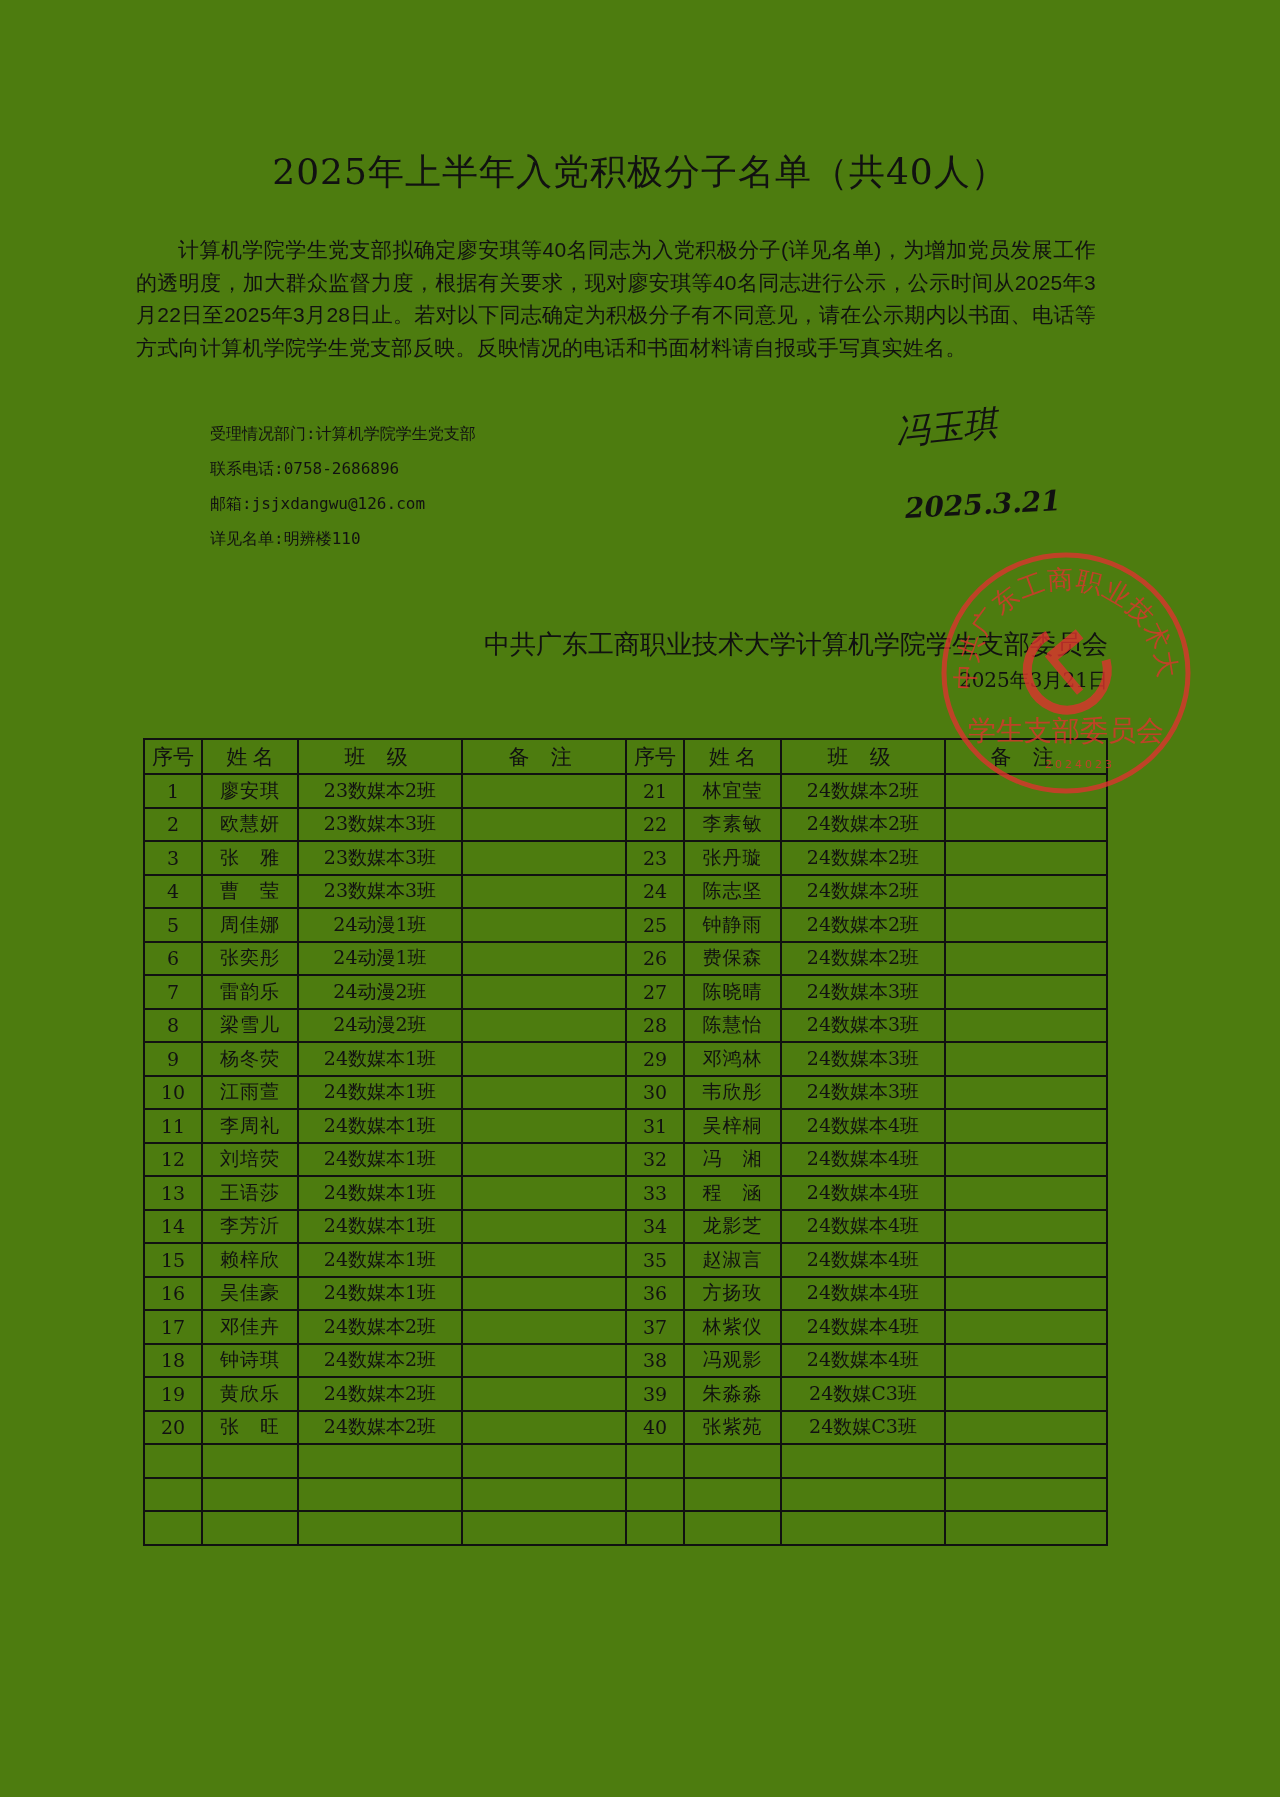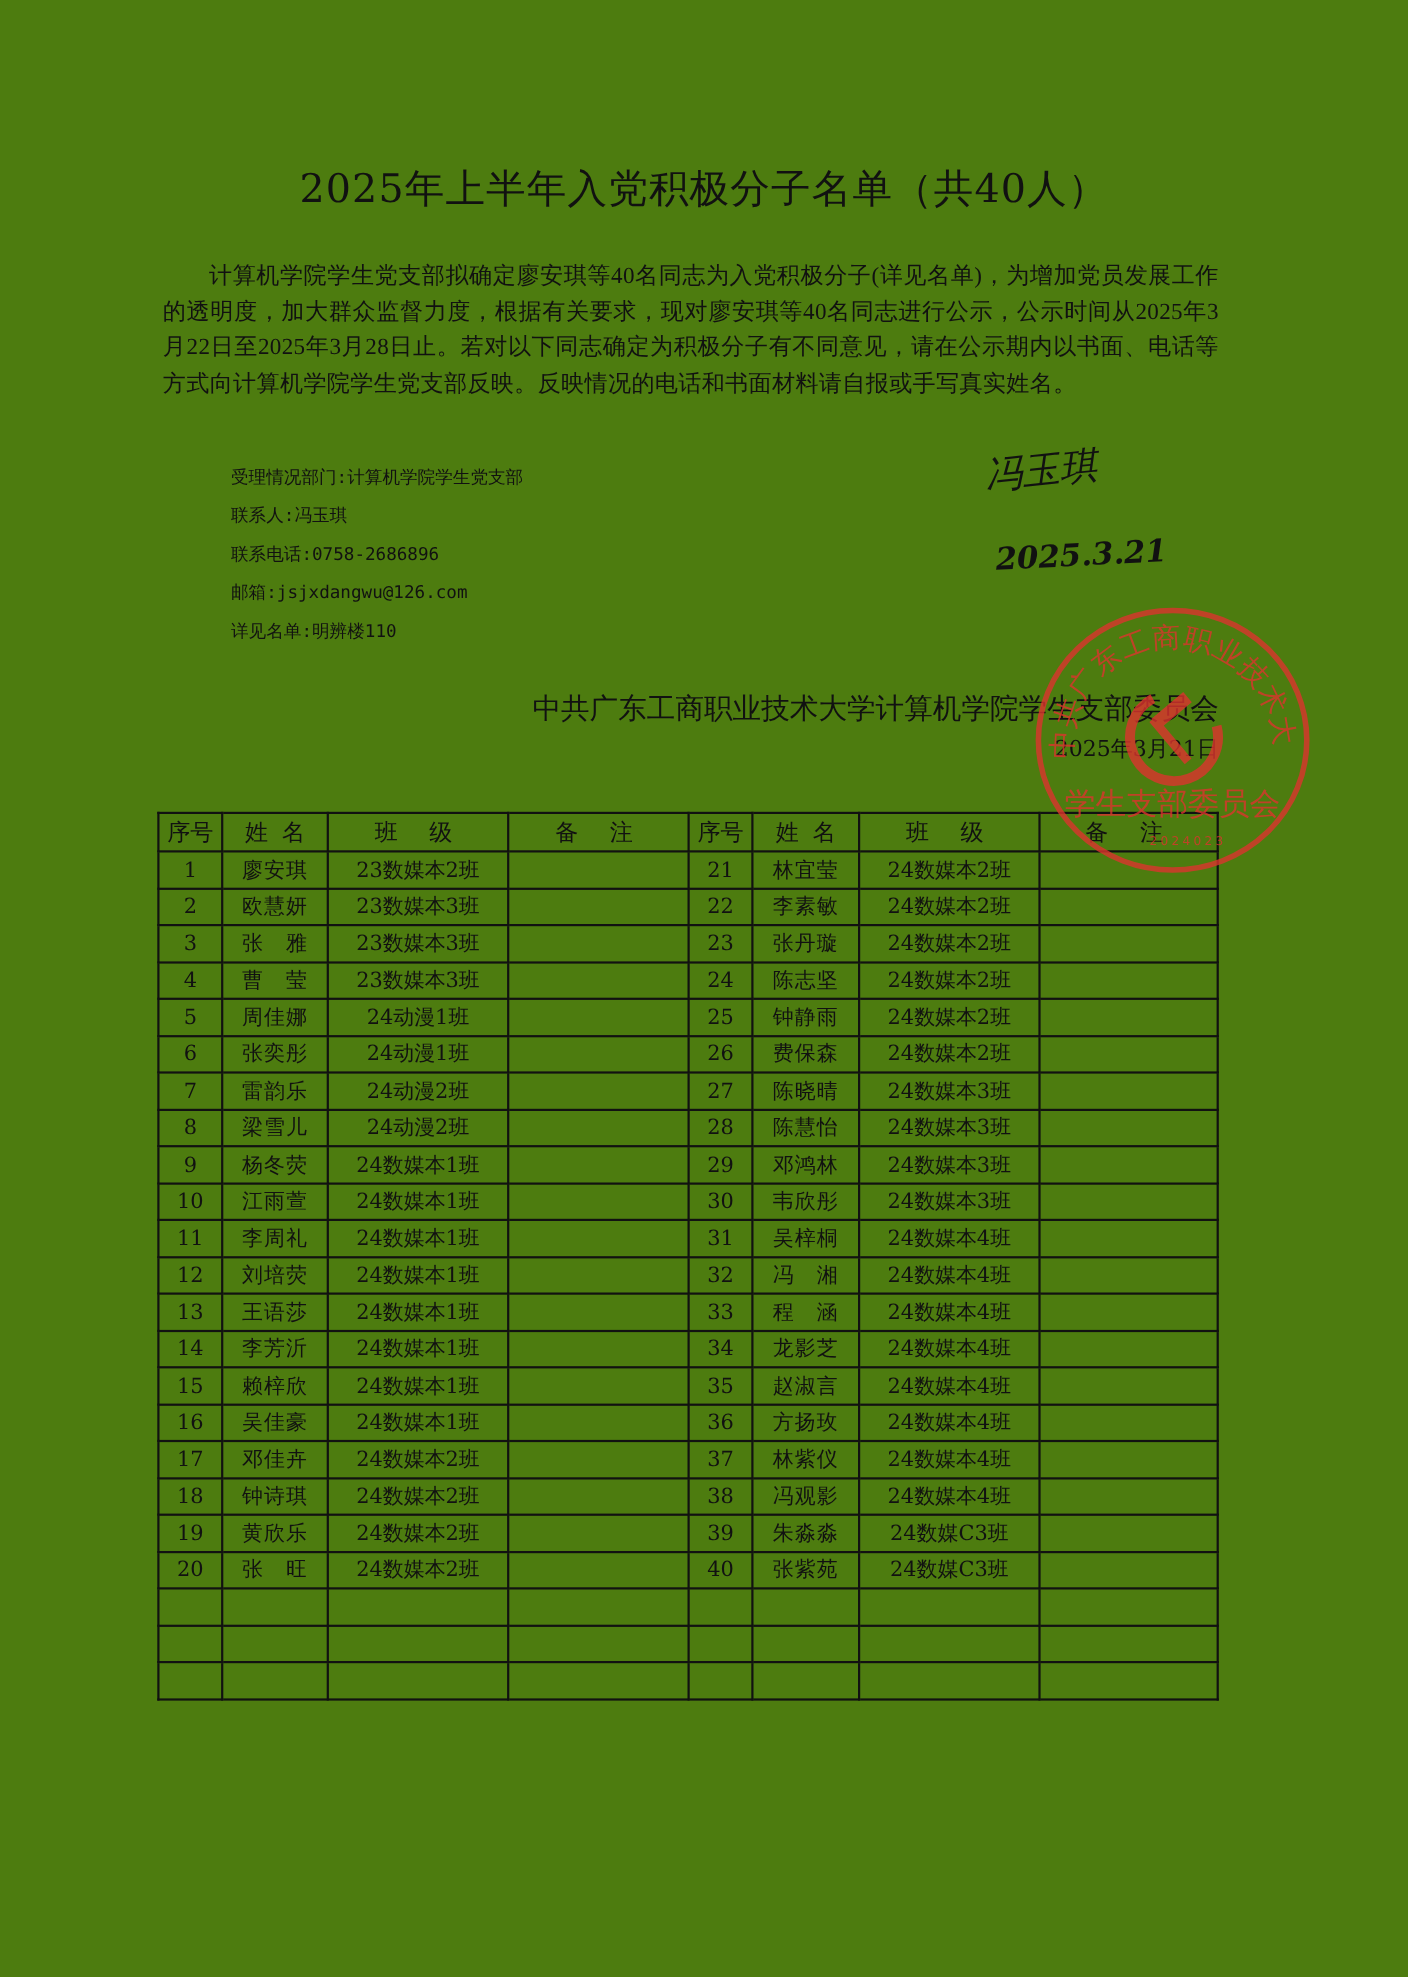--- a/index.html
+++ b/index.html
@@ -3,22 +3,22 @@
 <meta charset="utf-8">
 <style>
   html, body { margin: 0; padding: 0; background: #ffffff; }
   body { width: 1280px; height: 1797px; position: relative; overflow: hidden; color: #111; }
   .page { position: absolute; left: 0; top: 0; width: 1280px; height: 1797px; background: #4d7c0f; }
   .title {
     position: absolute; left: 0; top: 148px; width: 1280px; text-align: center;
     font-family: "DejaVu Serif", serif; font-size: 36px; letter-spacing: 1px; color: #111;
   }
   .body-para {
-    position: absolute; left: 148px; top: 234px; width: 960px;
-    font-family: Liberation Serif, serif; font-size: 21px; line-height: 32.5px;
+    position: absolute; left: 136px; top: 234px; width: 960px;
+    font-family: Liberation Sans, sans-serif; font-size: 21px; line-height: 32.5px;
     text-indent: 2em; color: #111; text-align: justify; letter-spacing: 0.3px;
   }
   .contact {
     position: absolute; left: 210px; top: 416px;
     font-family: "DejaVu Sans Mono", monospace; font-size: 16px; line-height: 35px; color: #111;
   }
   .contact div { white-space: nowrap; }
   .org {
     position: absolute; right: 172px; top: 627px;
     font-family: "DejaVu Sans", sans-serif; font-size: 26px; color: #111; white-space: nowrap;
@@ -40,36 +40,35 @@
   .seal { position: absolute; left: 930px; top: 540px; width: 270px; height: 260px; pointer-events: none; z-index: 5; opacity: 0.78; }
   table.roster {
     position: absolute; left: 143px; top: 738px; width: 963px;
     border-collapse: collapse; table-layout: fixed;
     font-family: "DejaVu Serif", serif; font-size: 19px; color: #111;
   }
   table.roster td, table.roster th {
     border: 2.5px solid #111; height: 31.5px; padding: 0; text-align: center; vertical-align: middle;
     font-weight: normal; white-space: nowrap; overflow: hidden;
   }
-  table.roster th { font-family: Liberation Mono, monospace; font-size: 21px; height: 33px; }
+  table.roster th { font-family: Liberation Serif, serif; font-size: 21px; height: 33px; }
   .name-cell { letter-spacing: 1px; }
   .spread { letter-spacing: 8px; }
 </style>
 </head>
 <body>
 
 <div class="page">
 
   <div class="title">2025年上半年入党积极分子名单（共40人）</div>
 
   <div class="body-para">计算机学院学生党支部拟确定廖安琪等40名同志为入党积极分子(详见名单)，为增加党员发展工作的透明度，加大群众监督力度，根据有关要求，现对廖安琪等40名同志进行公示，公示时间从2025年3月22日至2025年3月28日止。若对以下同志确定为积极分子有不同意见，请在公示期内以书面、电话等方式向计算机学院学生党支部反映。反映情况的电话和书面材料请自报或手写真实姓名。</div>
 
   <div class="contact">
     <div>受理情况部门:计算机学院学生党支部</div>
-    <div>联系人:冯玉琪</div>
     <div>联系电话:0758-2686896</div>
     <div>邮箱:jsjxdangwu@126.com</div>
     <div>详见名单:明辨楼110</div>
   </div>
 
   <div class="signature">冯玉琪</div>
   <div class="sign-date">2025.3.21</div>
 
   <div class="org">中共广东工商职业技术大学计算机学院学生支部委员会</div>
   <div class="date">2025年3月21日</div>

